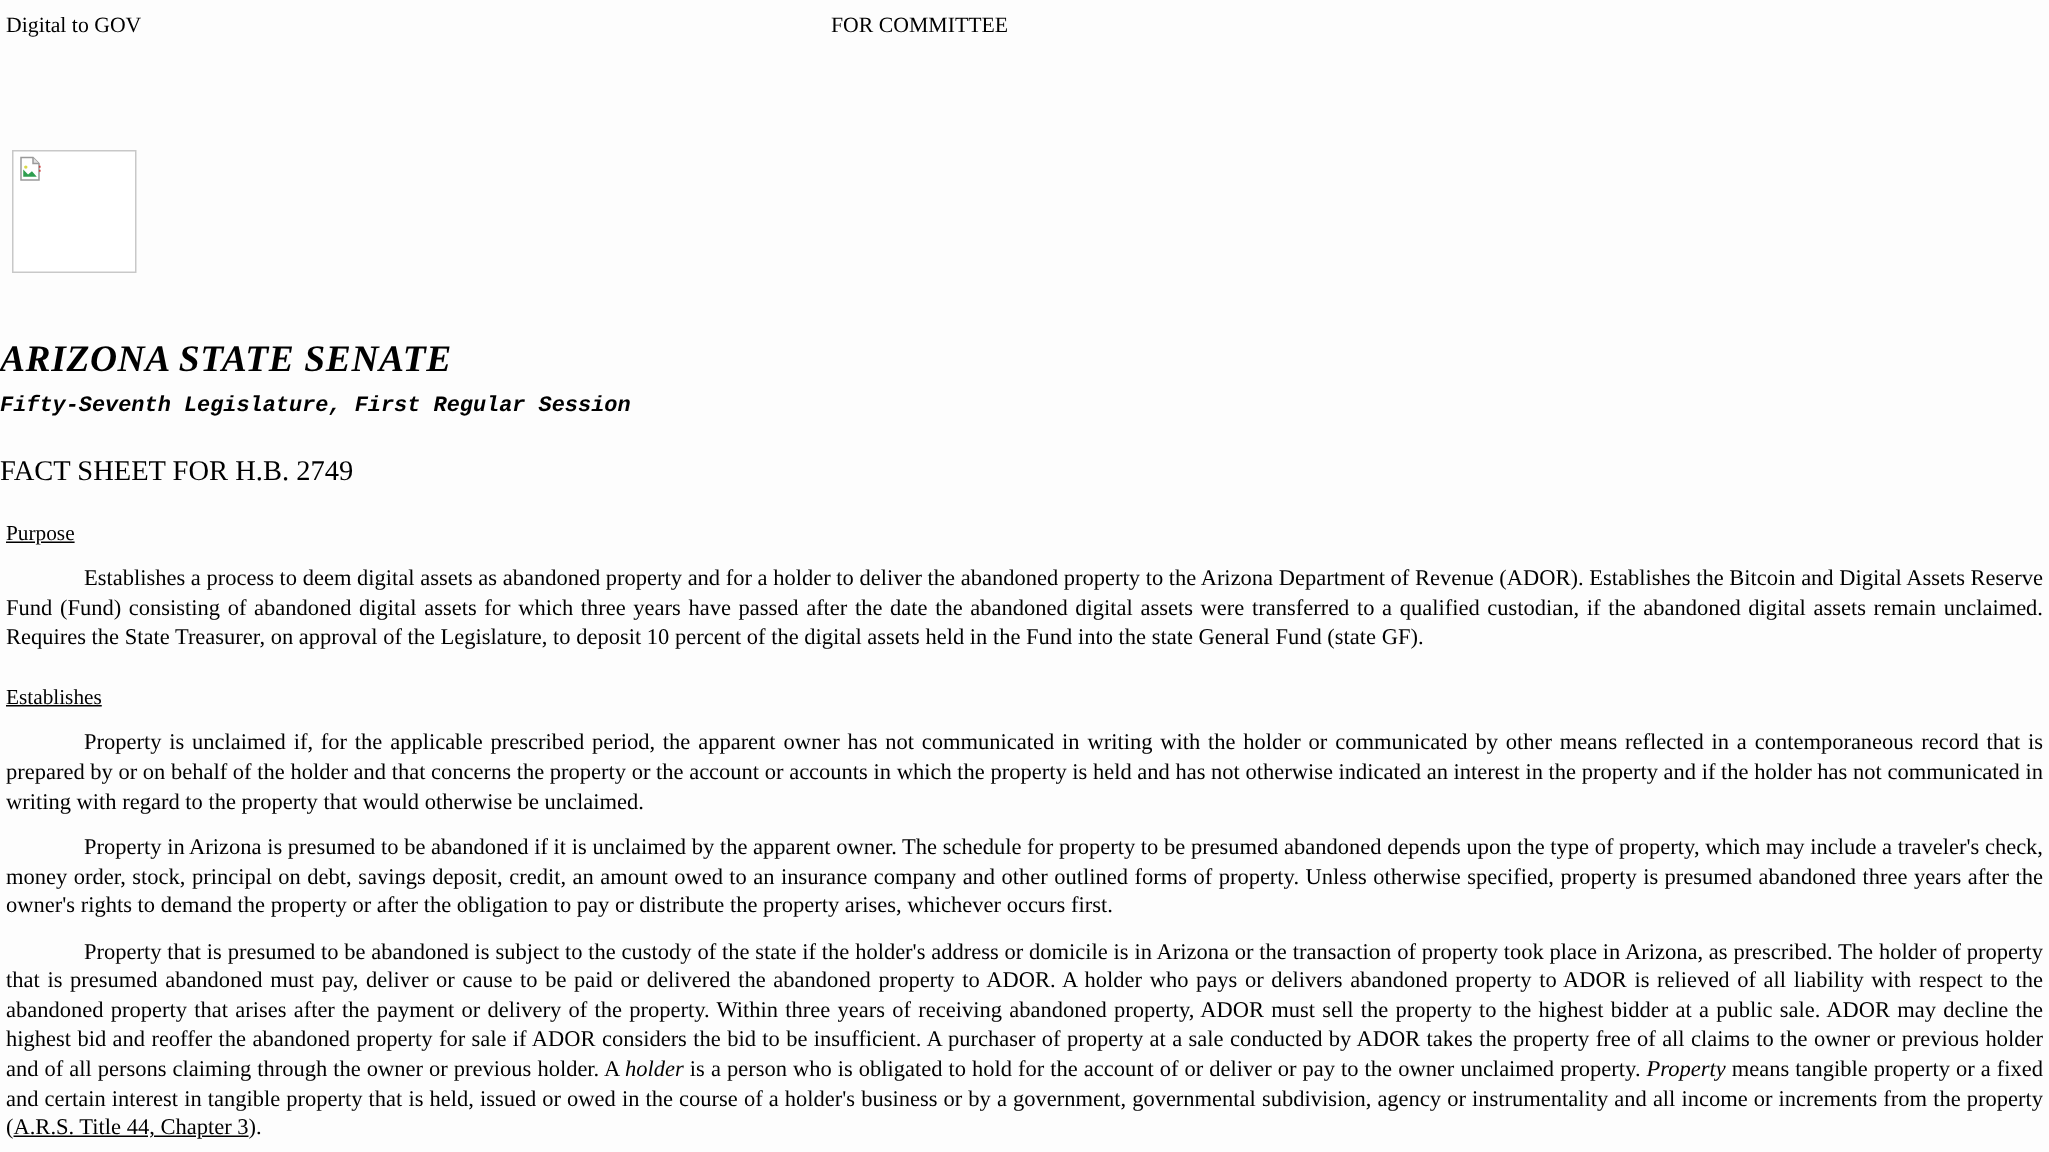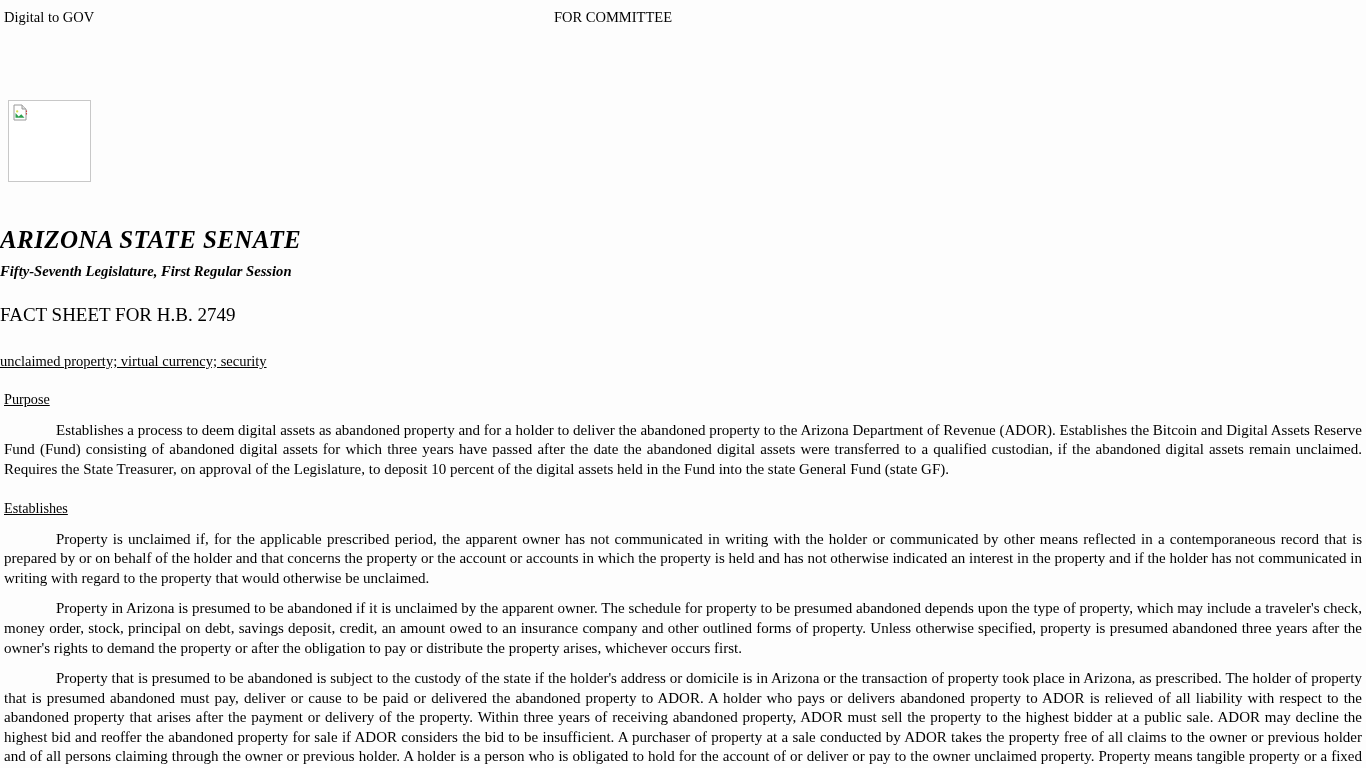--- a/index.html
+++ b/index.html
@@ -77,20 +77,21 @@
     padding-top: 186px;
     line-height: 1.1;
   }
   .legislature-line {
     font-weight: bold;
     font-style: italic;
     font-size: 14.6px;
     margin: 0;
     padding-top: 9px;
     line-height: 1.2;
+    font-family: Liberation Mono, monospace;
   }
   .factsheet-line {
     font-size: 19px;
     margin: 0;
     padding-top: 24px;
     line-height: 1.2;
   }
   .keywords-line {
     font-size: 14.5px;
     margin: 0;
@@ -115,20 +116,21 @@
   }
   p.body-para {
     margin: 0;
     padding-top: 11px;
     text-indent: 52px;
     text-align: justify;
     font-size: 15px;
     line-height: 1.305;
   }
   .ital {
+    font-style: italic;
   }
   a.cite-link {
     color: #000000;
     text-decoration: underline;
   }
 </style>
 </head>
 <body>
 
 <div class="page">
@@ -147,21 +149,20 @@
         <circle cx="5.2" cy="7.4" r="1.15" fill="#d9d94a"></circle>
         <path d="M14.5 6.5 v5" stroke="#cf4040" stroke-width="1.1" stroke-dasharray="1.4 1.2"></path>
       </svg>
     </div>
   </div>
 
   <div class="masthead">
     <h1 class="senate-title">ARIZONA STATE SENATE</h1>
     <div class="legislature-line">Fifty-Seventh Legislature, First Regular Session</div>
     <div class="factsheet-line">FACT SHEET FOR H.B. 2749</div>
-    <div class="keywords-line"><span>unclaimed property; virtual currency; security</span></div>
   </div>
 
   <div class="content">
 
     <div class="section-head"><span>Purpose</span></div>
     <p class="body-para">Establishes a process to deem digital assets as abandoned property and for a holder to deliver the abandoned property to the Arizona Department of Revenue (ADOR). Establishes the Bitcoin and Digital Assets Reserve Fund (Fund) consisting of abandoned digital assets for which three years have passed after the date the abandoned digital assets were transferred to a qualified custodian, if the abandoned digital assets remain unclaimed. Requires the State Treasurer, on approval of the Legislature, to deposit 10 percent of the digital assets held in the Fund into the state General Fund (state GF).</p>
 
     <div class="section-head"><span>Establishes</span></div>
 
     <p class="body-para">Property is unclaimed if, for the applicable prescribed period, the apparent owner has not communicated in writing with the holder or communicated by other means reflected in a contemporaneous record that is prepared by or on behalf of the holder and that concerns the property or the account or accounts in which the property is held and has not otherwise indicated an interest in the property and if the holder has not communicated in writing with regard to the property that would otherwise be unclaimed.</p>

